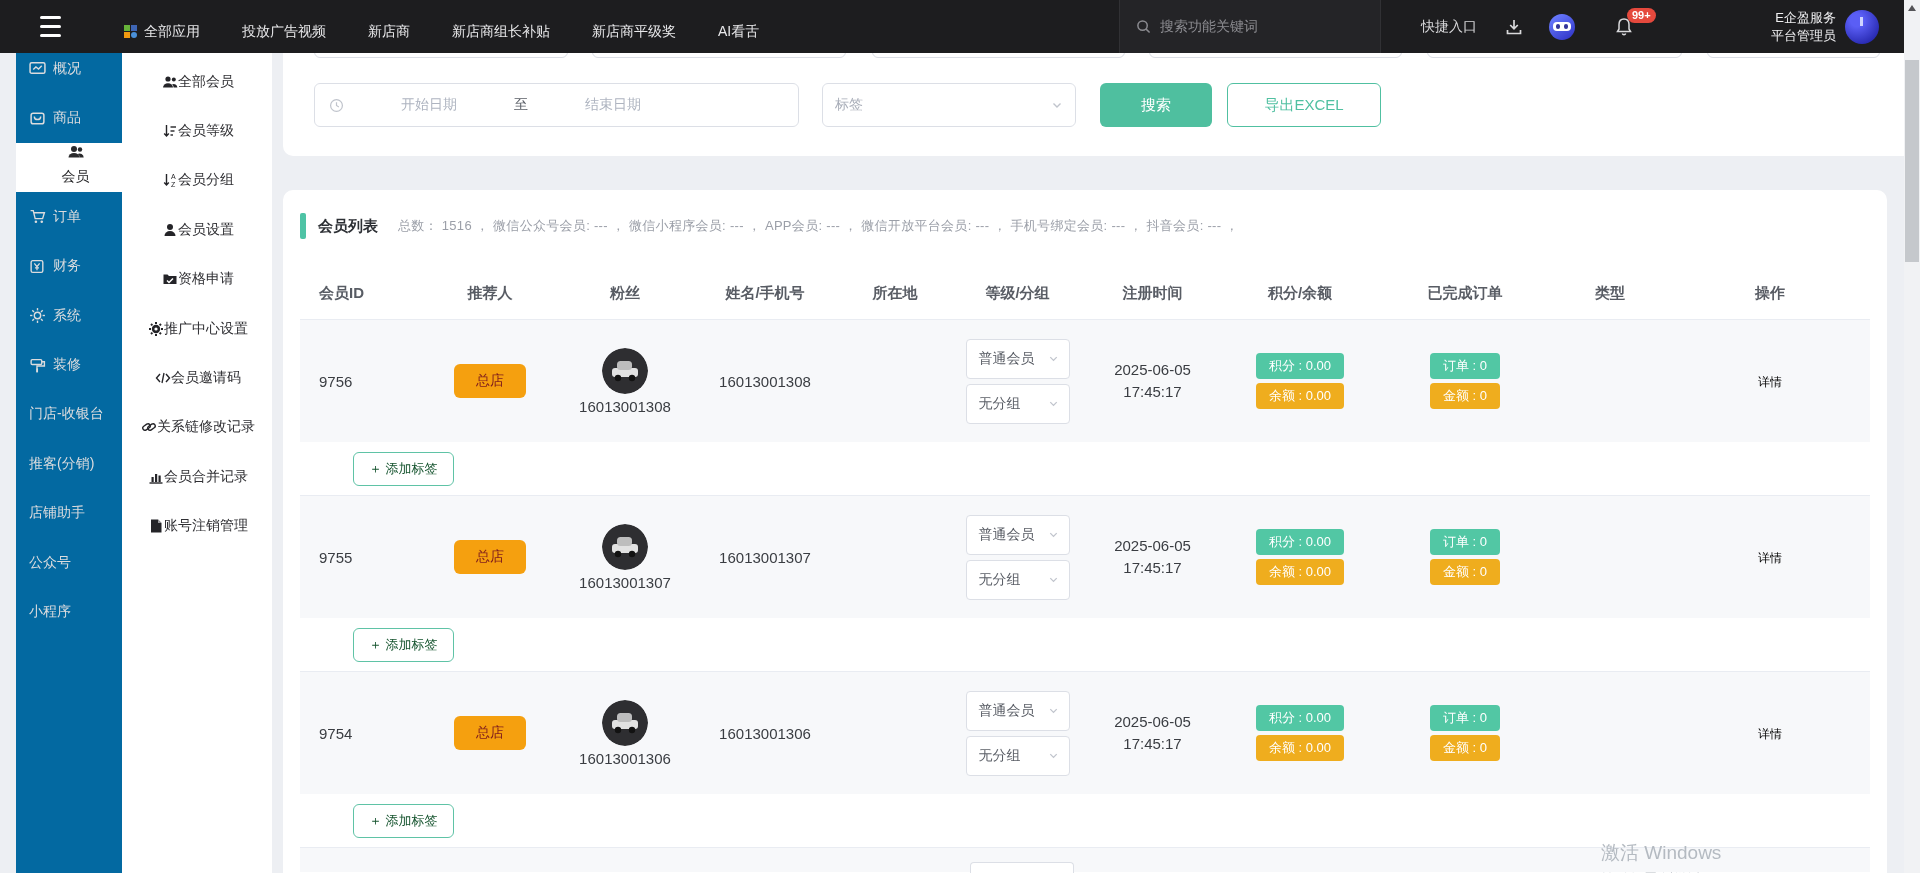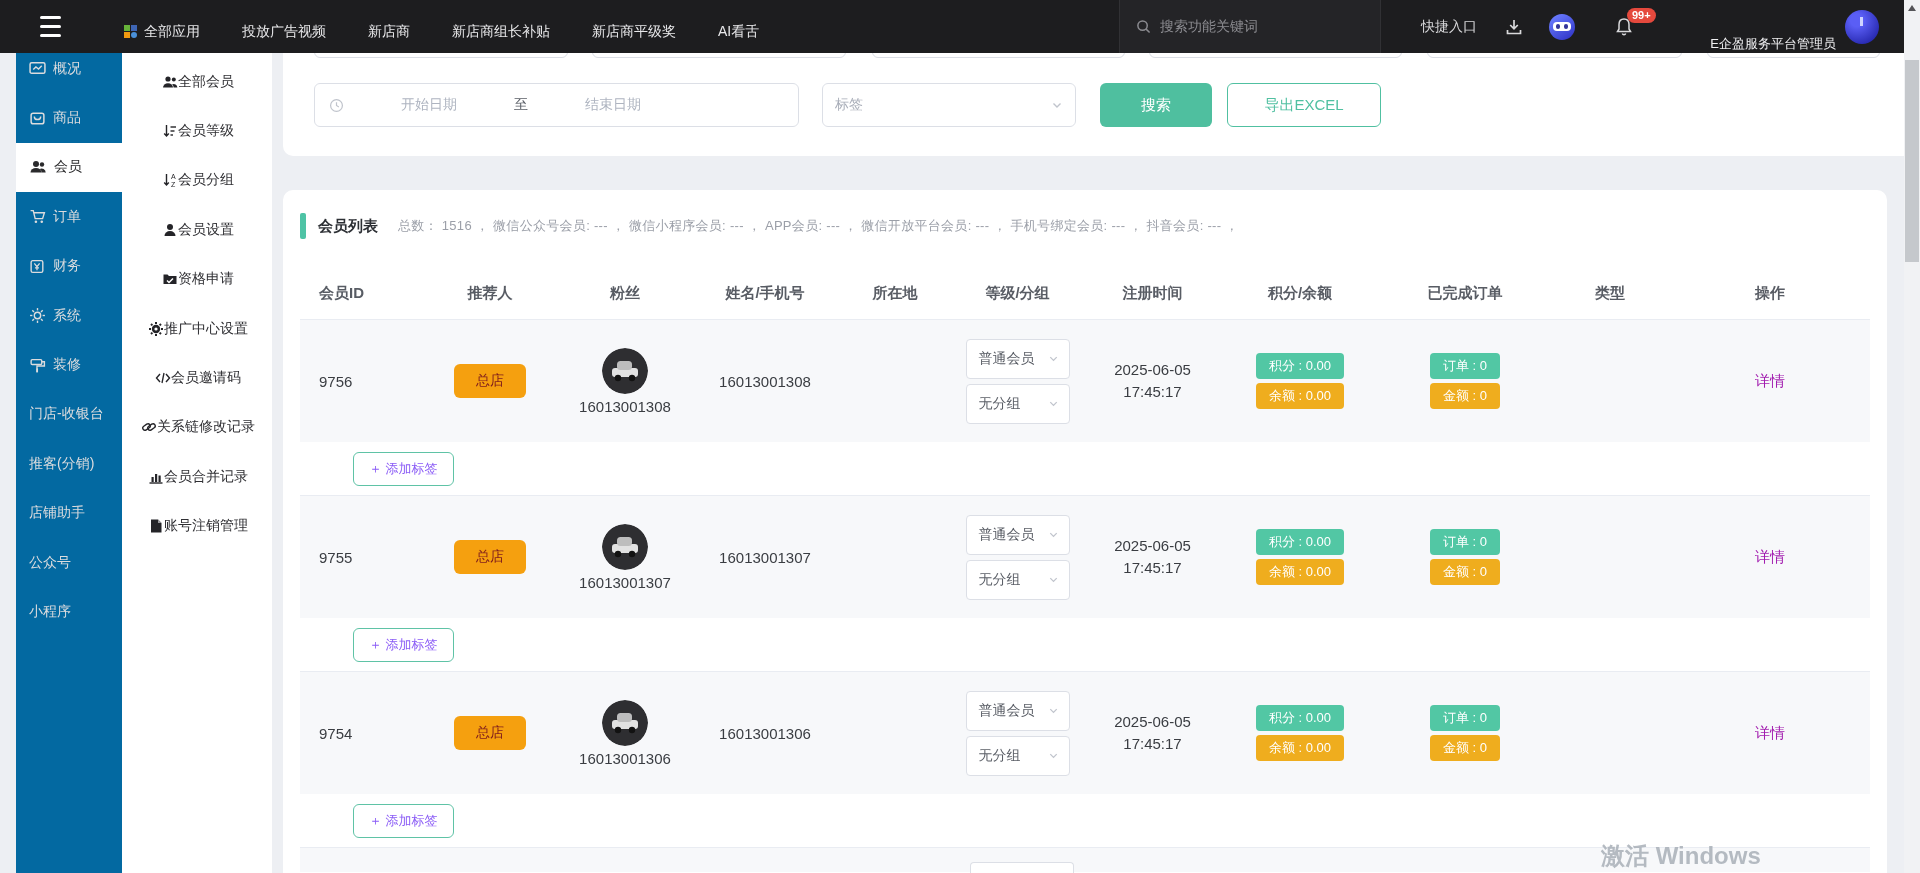--- a/index.html
+++ b/index.html
@@ -19,29 +19,29 @@
   .nav-right-item { position:absolute; top:0; height:53px; display:flex; align-items:center; color:#d9d9db; font-size:14px; }
   .quick-entry { left:1421px; cursor:pointer; }
   .dl { left:1504px; cursor:pointer; }
   .robot { left:1549px; cursor:pointer; }
   .robot-face { width:26px; height:26px; border-radius:50%; background:linear-gradient(145deg,#6a7cff 10%,#3338c9 90%); position:relative; }
   .robot-face b { position:absolute; left:4px; top:8px; width:18px; height:9px; background:#fff; border-radius:4px; }
   .robot-face b i { position:absolute; top:2px; width:4px; height:5px; background:#34359a; border-radius:2px; }
   .robot-face b i:first-child{left:3px;} .robot-face b i:last-child{right:3px;}
   .bell { left:1613px; cursor:pointer; position:absolute; }
   .badge-99 { position:absolute; left:14px; top:8px; background:#e5493d; color:#fff; font-size:11px; line-height:15px; padding:0 5px; border-radius:8px; font-weight:bold; }
-  .nav-user-text { position:absolute; right:68px; top:0; height:53px; display:flex; flex-direction:row; justify-content:center; align-items:flex-end; font-size:13px; line-height:18px; color:#f0f0f2; cursor:pointer; }
+  .nav-user-text { position:absolute; right:68px; top:0; height:53px; display:flex; flex-direction:column; justify-content:center; align-items:flex-end; font-size:13px; line-height:18px; color:#f0f0f2; cursor:pointer; }
   .nav-avatar { position:absolute; right:25px; top:10px; width:34px; height:34px; border-radius:50%; background:radial-gradient(circle at 35% 30%,#5a5ef5 20%,#2a2cb4 75%, #1c1e86); cursor:pointer; }
   .nav-avatar i { position:absolute; left:15px; top:7px; width:3px; height:9px; background:#cfd4ff; }
 
   
   .sidebar { position:absolute; left:0; top:0; width:106px; height:873px; background:#0369a1; padding-top:44px; z-index:4;margin-left:16px; }
   .side-item { height:49.4px; display:flex; align-items:center; padding-left:13px; gap:7px; color:#dcdcde; font-size:14px; cursor:pointer; white-space:nowrap; }
   .side-item svg { flex:0 0 auto; }
-  .side-item.active { background:#fff; color:#2a2a2c; }
+  .side-item.active { background:#fff; color:#2a2a2c;flex-direction:column; }
   .side-item.noicon { padding-left:13px; }
 
   
   .submenu { position:absolute; left:106px; top:53px; width:166px; height:820px; background:#fff; padding-top:4px; z-index:3; }
   .sub-item { height:49.4px; display:flex; align-items:center; padding-left:18px; color:#2f2f33; font-size:14px; cursor:pointer; white-space:nowrap;justify-content:center; }
   .sub-item svg { flex:0 0 auto; }
 
   
   .filter-panel { position:absolute; left:283px; top:44px; width:1688px; height:112px; background:#fff; border-radius:0 0 10px 10px; overflow:hidden; }
   .cut-input { position:absolute; top:-30px; height:44px; border:1px solid #dadde4; border-radius:6px; background:#fff; }
@@ -67,34 +67,34 @@
   .ref-btn { display:inline-block; background:#f5a00f; color:#7f1d1d; font-size:14px; padding:8px 22px; border-radius:6px; border:none; cursor:pointer; font-family:inherit; }
   .fans { display:flex; flex-direction:column; align-items:center; }
   .fans .num { margin-top:4px; }
   .avatar-car { width:46px; height:46px; border-radius:50%; overflow:hidden; }
   .lvl-col { display:flex; flex-direction:column; gap:5px; align-items:center; }
   .mini-select { width:104px; height:40px; background:#fff; border:1px solid #dcdfe6; border-radius:4px; display:flex; align-items:center; justify-content:space-between; padding:0 10px 0 12px; font-size:14px; color:#5a5e66; cursor:pointer; }
   .time-cell { line-height:22px; }
   .pill { display:block; width:max-content; margin:4px auto; padding:4px 13px; border-radius:4px; color:#fff; font-size:13px; }
   .pill.green { background:#52c7a4; }
   .pill.orange { background:#efad1e; }
-  .detail-link { color:#a21caf; font-size:15px; cursor:pointer; }
+  .detail-link { color:#000000; font-size:12px; cursor:pointer; }
   .tag-row { height:53px; display:flex; align-items:center; background:#fff; }
-  .tag-btn { margin-left:53px; background:#fff; border:1px solid #5fc3a6; color:#8b5cf6; border-radius:6px; padding:7px 15px; font-size:13px; cursor:pointer; font-family:inherit; }
+  .tag-btn { margin-left:53px; background:#fff; border:1px solid #5fc3a6; color:#14532d; border-radius:6px; padding:7px 15px; font-size:13px; cursor:pointer; font-family:inherit; }
   .partial-row { height:24px; background:#f7f8fa; position:relative; }
   .stub-select { position:absolute; left:670px; top:14px; width:104px; height:12px; background:#fff; border:1px solid #dcdfe6; border-bottom:none; border-radius:4px 4px 0 0; }
 
   
   .scrollbar { position:absolute; left:1904px; top:0; width:16px; height:873px; background:#f1f2f4; z-index:6; }
   .sb-up { position:absolute; top:5px; left:4px; width:0; height:0; border-left:4px solid transparent; border-right:4px solid transparent; border-bottom:6px solid #545458; cursor:pointer; }
   .sb-thumb { position:absolute; top:60px; left:1px; width:14px; height:202px; background:#c5c8cc; cursor:grab; }
 
   
   .watermark { position:absolute; left:1601px; top:840px; color:#a9b0b8; z-index:7; pointer-events:none; }
-  .watermark .w1 { font-size:24px; opacity:.85;font-weight:bold; }
+  .watermark .w1 { font-size:19px; opacity:.85; }
   .watermark .w2 { font-size:13px; opacity:.8; margin-top:4px; }
 </style>
 </head>
 <body>
 
 <div class="navbar">
   <div class="hamburger">
       <span></span>
       <span></span>
       <span></span>

